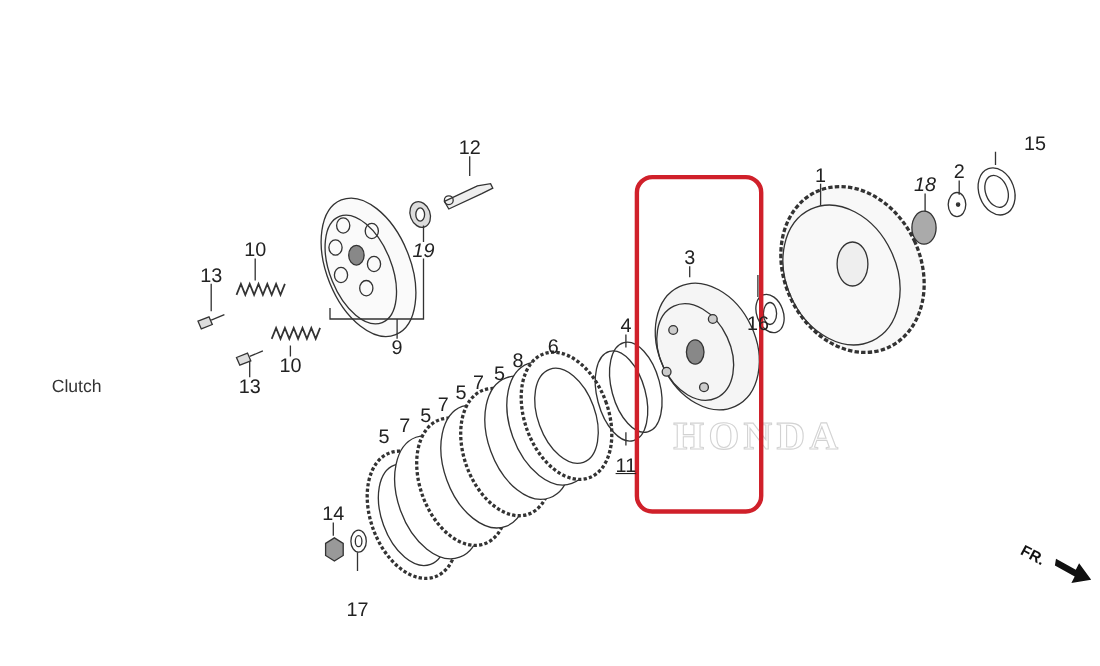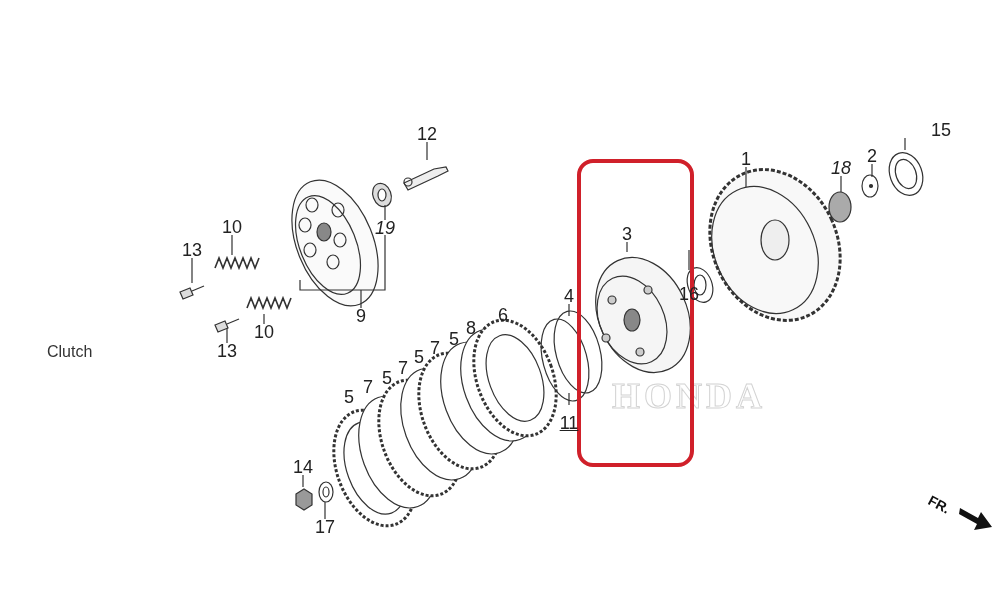--- a/index.html
+++ b/index.html
@@ -131,15 +131,15 @@
       <div class="lbl" style="left: 503px; top: 315px;">6</div>
       <div class="lbl" style="left: 471px; top: 328px;">8</div>
       <div class="lbl" style="left: 454px; top: 339px;">5</div>
       <div class="lbl" style="left: 435px; top: 348px;">7</div>
       <div class="lbl" style="left: 419px; top: 357px;">5</div>
       <div class="lbl" style="left: 403px; top: 368px;">7</div>
       <div class="lbl" style="left: 387px; top: 378px;">5</div>
       <div class="lbl" style="left: 368px; top: 387px;">7</div>
       <div class="lbl" style="left: 349px; top: 397px;">5</div>
       <div class="lbl" style="left: 303px; top: 467px; text-align: right;">14</div>
-      <div class="lbl" style="left: 325px; top: 527px;">17</div>
+      <div class="lbl" style="left: 325px; top: 554px;">17</div>
     </div>
 </div>
 
 </body></html>

